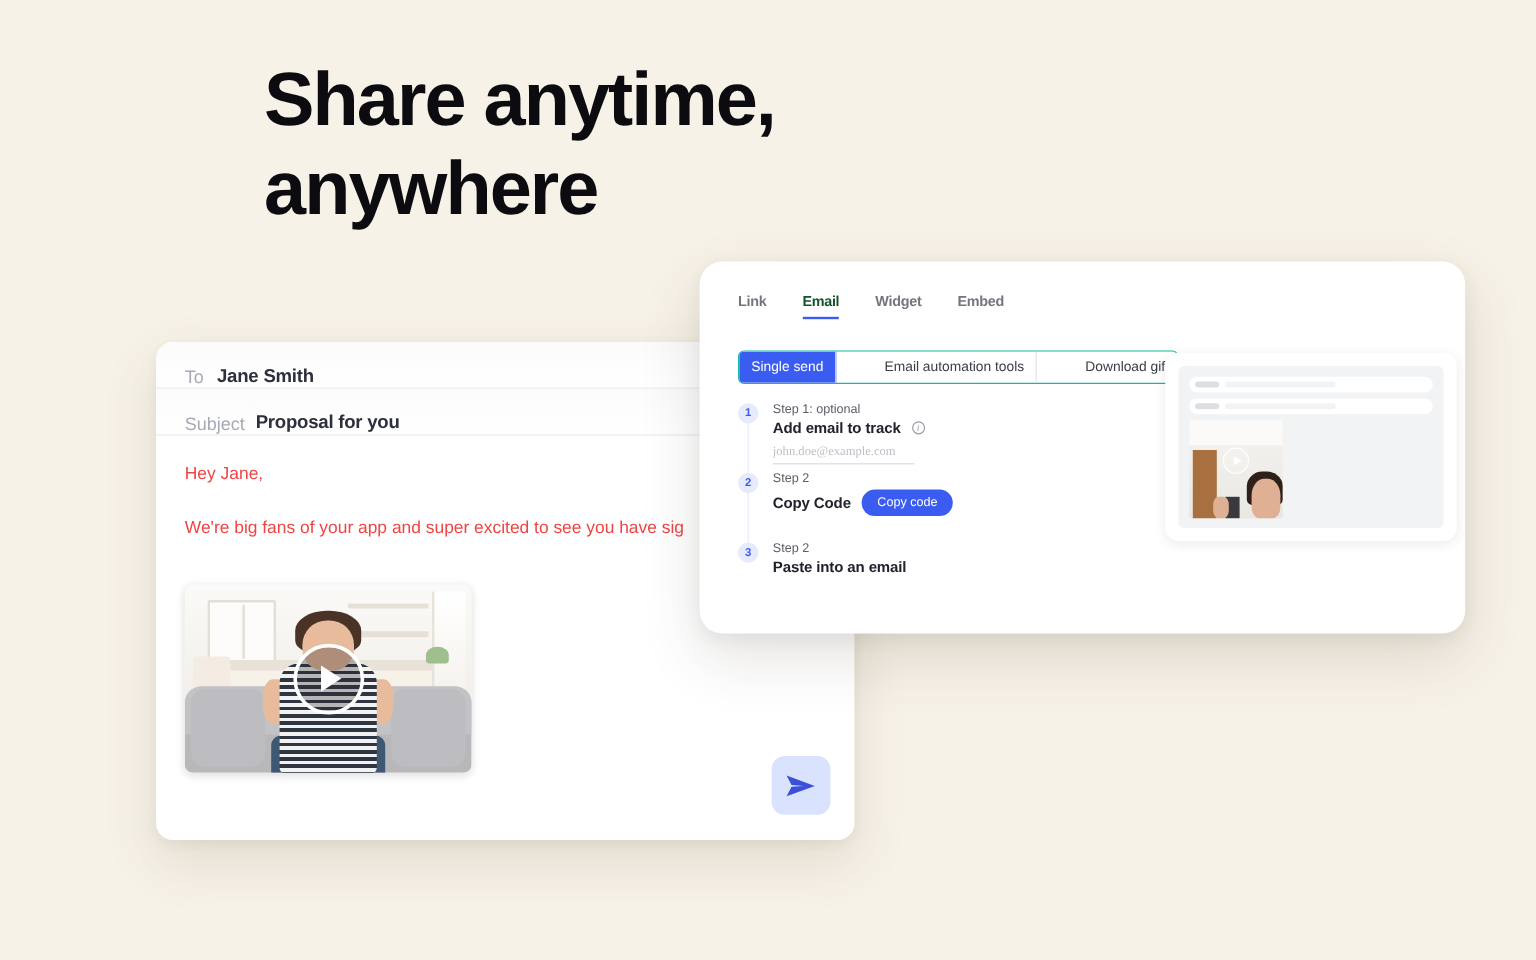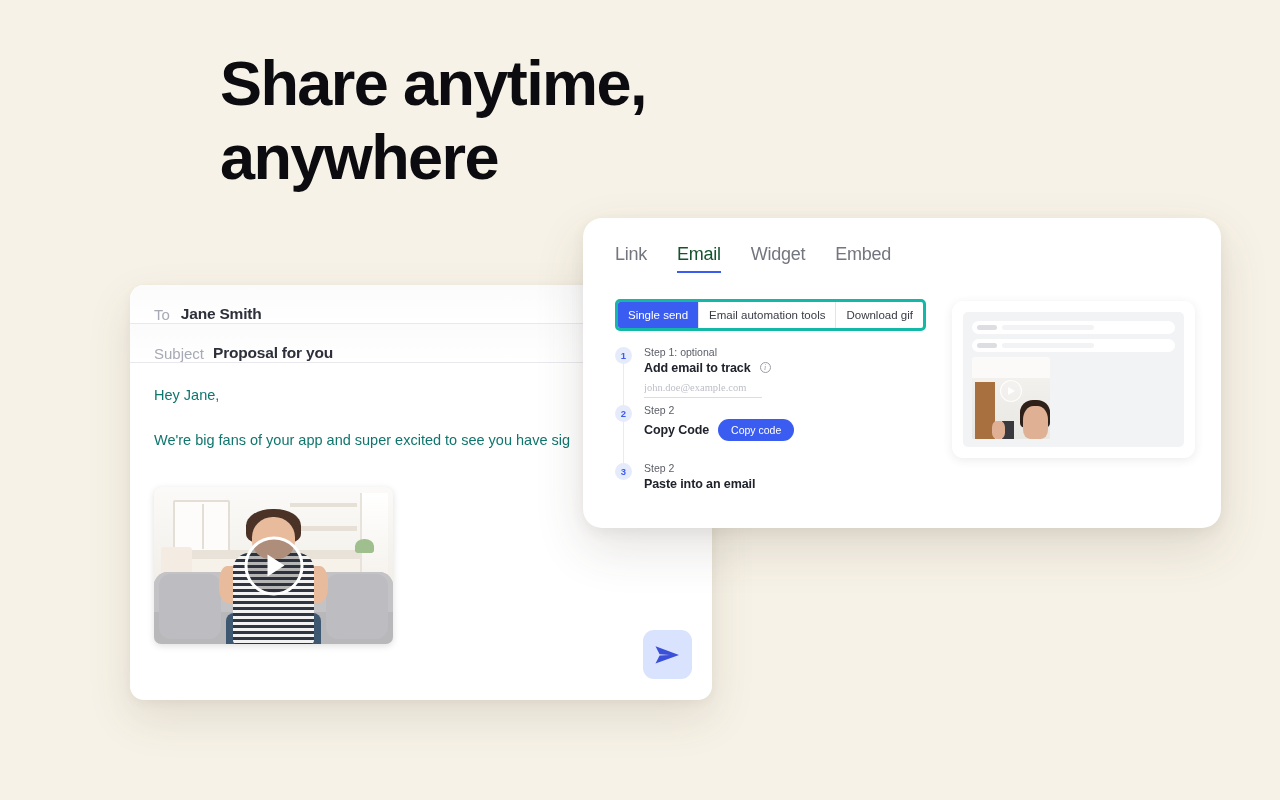--- a/index.html
+++ b/index.html
@@ -79,21 +79,21 @@
   .email-row-value {
     color: #2d2f3a;
     font-size: 15.5px;
     font-weight: bold;
     letter-spacing: -0.2px;
   }
   .email-body {
     padding: 22px 24px 0 24px;
   }
   .email-paragraph {
-    color: #0f766e;
+    color: #ef4444;
     font-size: 14.5px;
     line-height: 1.45;
     white-space: nowrap;
   }
   .email-paragraph.first { margin-bottom: 24px; }
 
   
   .email-video {
     position: absolute;
     left: 154px;
@@ -232,44 +232,45 @@
                 0 4px 14px rgba(70, 60, 40, 0.07);
     padding: 26px 32px 0 32px;
   }
   .tabs {
     display: flex;
     gap: 30px;
     align-items: flex-start;
     margin-bottom: 26px;
   }
   .tab {
-    font-size: 18px;
-    font-weight: normal;
+    font-size: 12px;
+    font-weight: bold;
     color: #74767f;
     letter-spacing: -0.25px;
     padding-bottom: 6px;
     cursor: pointer;
     border-bottom: 2.5px solid transparent;
   }
   .tab.active {
     color: #14532d;
     border-bottom-color: #3b5cf0;
   }
 
   .panel-body { display: flex; gap: 26px; }
   .panel-left { width: 330px; }
 
   
   .segmented {
     display: inline-flex;
-    border: 3px solid #14b8a6;
+    border: 1px solid #14b8a6;
     border-radius: 5px;
     overflow: hidden;
     margin-bottom: 15px;
     background: #ffffff;
+    gap: 30px;
   }
   .seg-item {
     font-size: 11.5px;
     color: #3a3c46;
     padding: 5px 10px;
     cursor: pointer;
     border-right: 1px solid #e3e4e9;
     white-space: nowrap;
     line-height: 1.4;
   }

